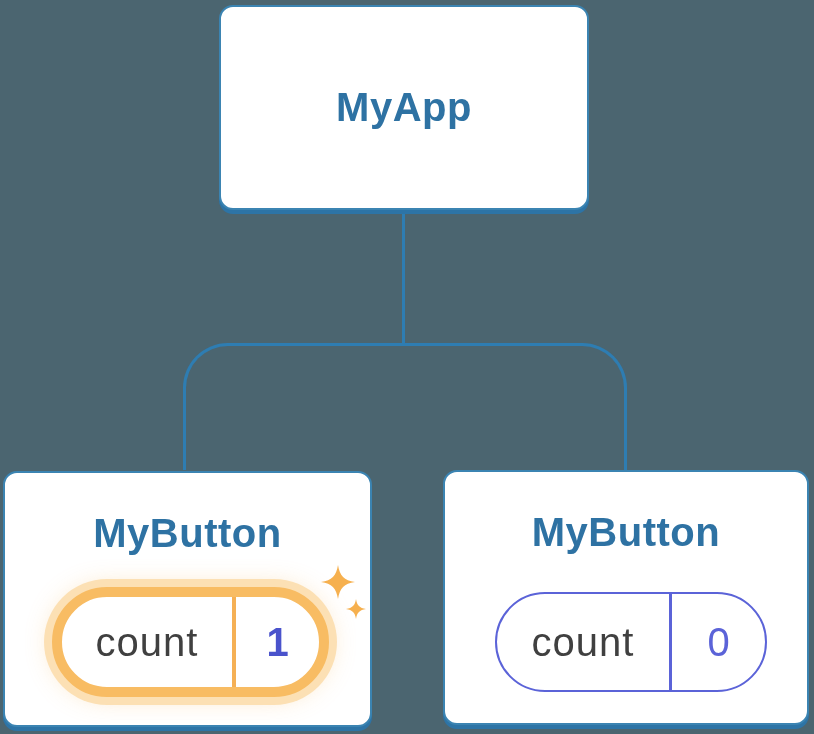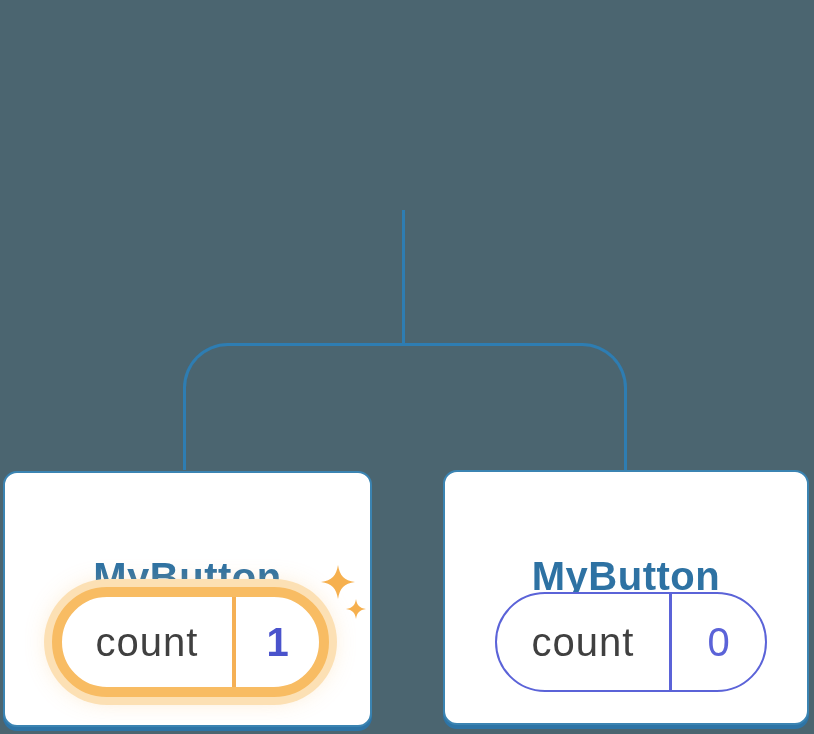--- a/index.html
+++ b/index.html
@@ -31,21 +31,20 @@
     color: #2E72A3;
     font-size: 40px;
     font-weight: 700;
     letter-spacing: 0.5px;
     text-align: center;
   }
   .child-title {
     position: absolute;
     left: 0; right: 0; top: 38px;
     line-height: 44px;
-    margin-top: 44px;
   }
   
   .stem {
     position: absolute;
     left: 402px; top: 210px;
     width: 3px; height: 133px;
     background: #2E7DB2;
   }
   .branch {
     position: absolute;
@@ -91,20 +90,23 @@
   .sparkle-small { left: 341px; top: 126px; width: 20px; height: 20px; }
 </style>
 </head>
 <body>
 
 <div class="canvas">
 
   <div class="stem"></div>
   <div class="branch"></div>
 
+  <div class="card card-root">
+    <div class="node-title">MyApp</div>
+  </div>
 
   <div class="card card-child-left">
     <div class="node-title child-title">MyButton</div>
     <div class="pill pill-highlight">
       <div class="pill-cell pill-key">count</div>
       <div class="divider-orange"></div>
       <div class="pill-cell pill-val">1</div>
     </div>
     <svg class="sparkle sparkle-big" viewBox="0 0 48 48">
       <path fill="#F6B04E" d="M24 0 C26.5 15.5 32.5 21.5 48 24 C32.5 26.5 26.5 32.5 24 48 C21.5 32.5 15.5 26.5 0 24 C15.5 21.5 21.5 15.5 24 0 Z"></path>

